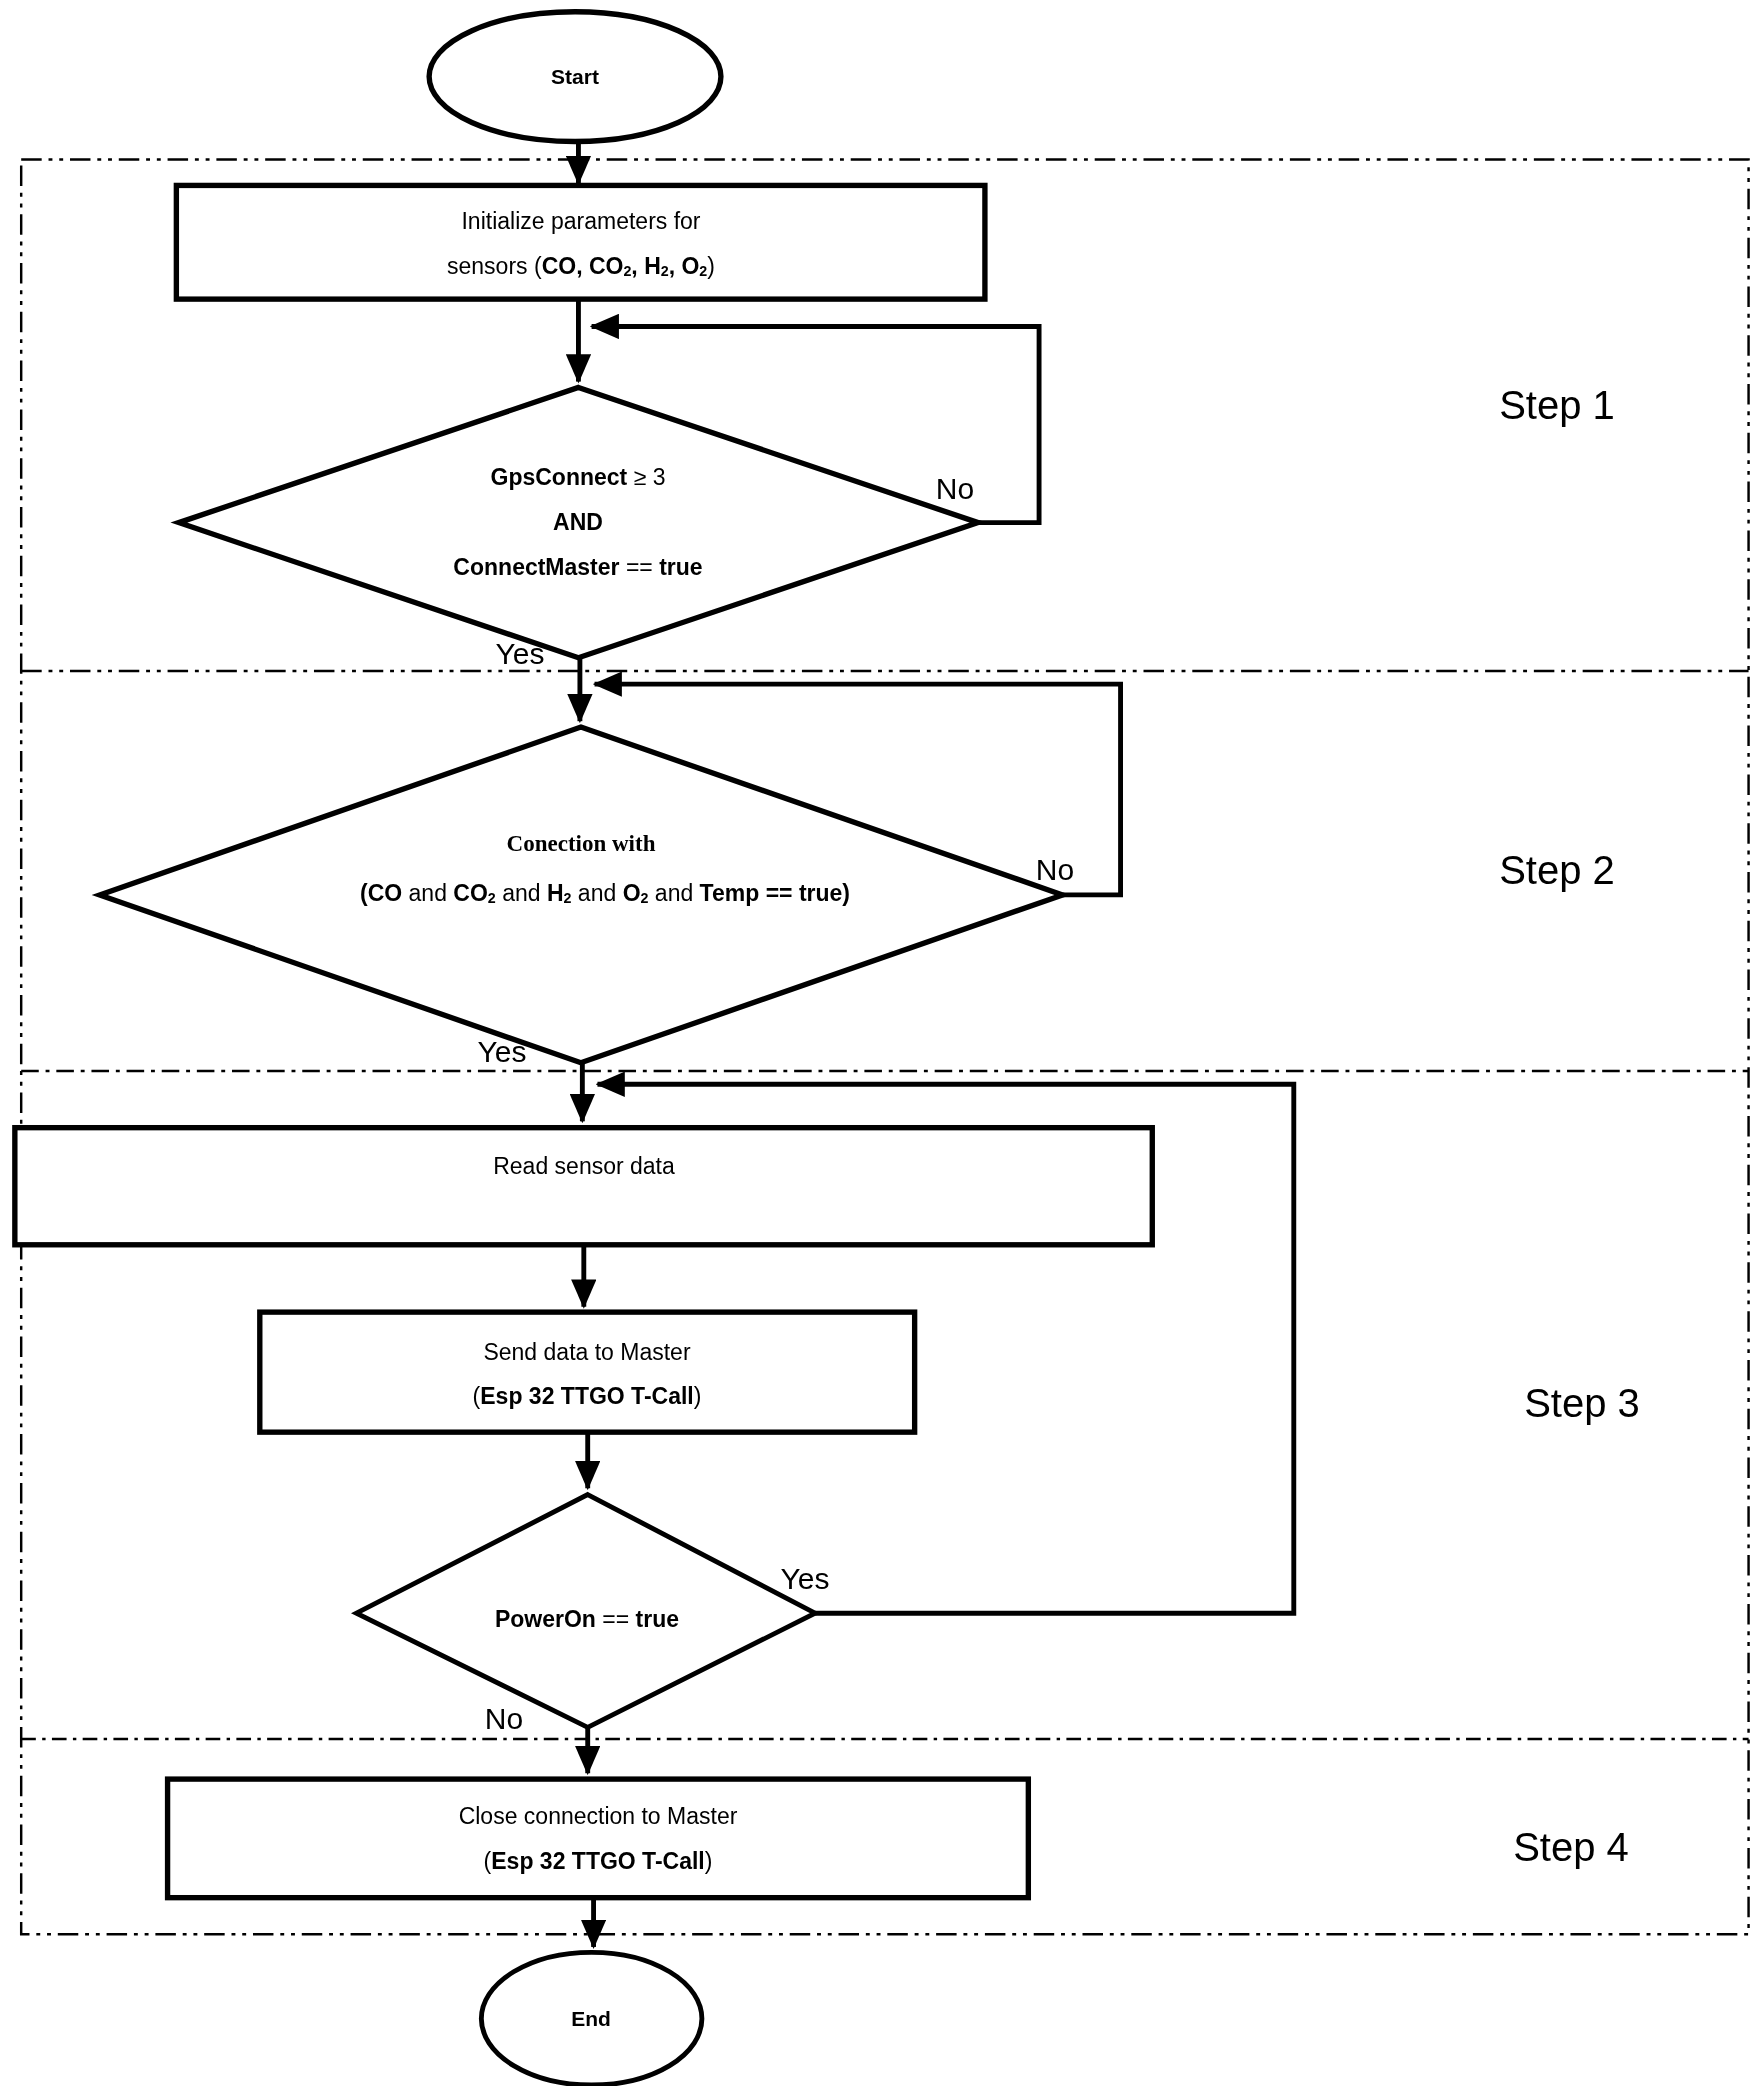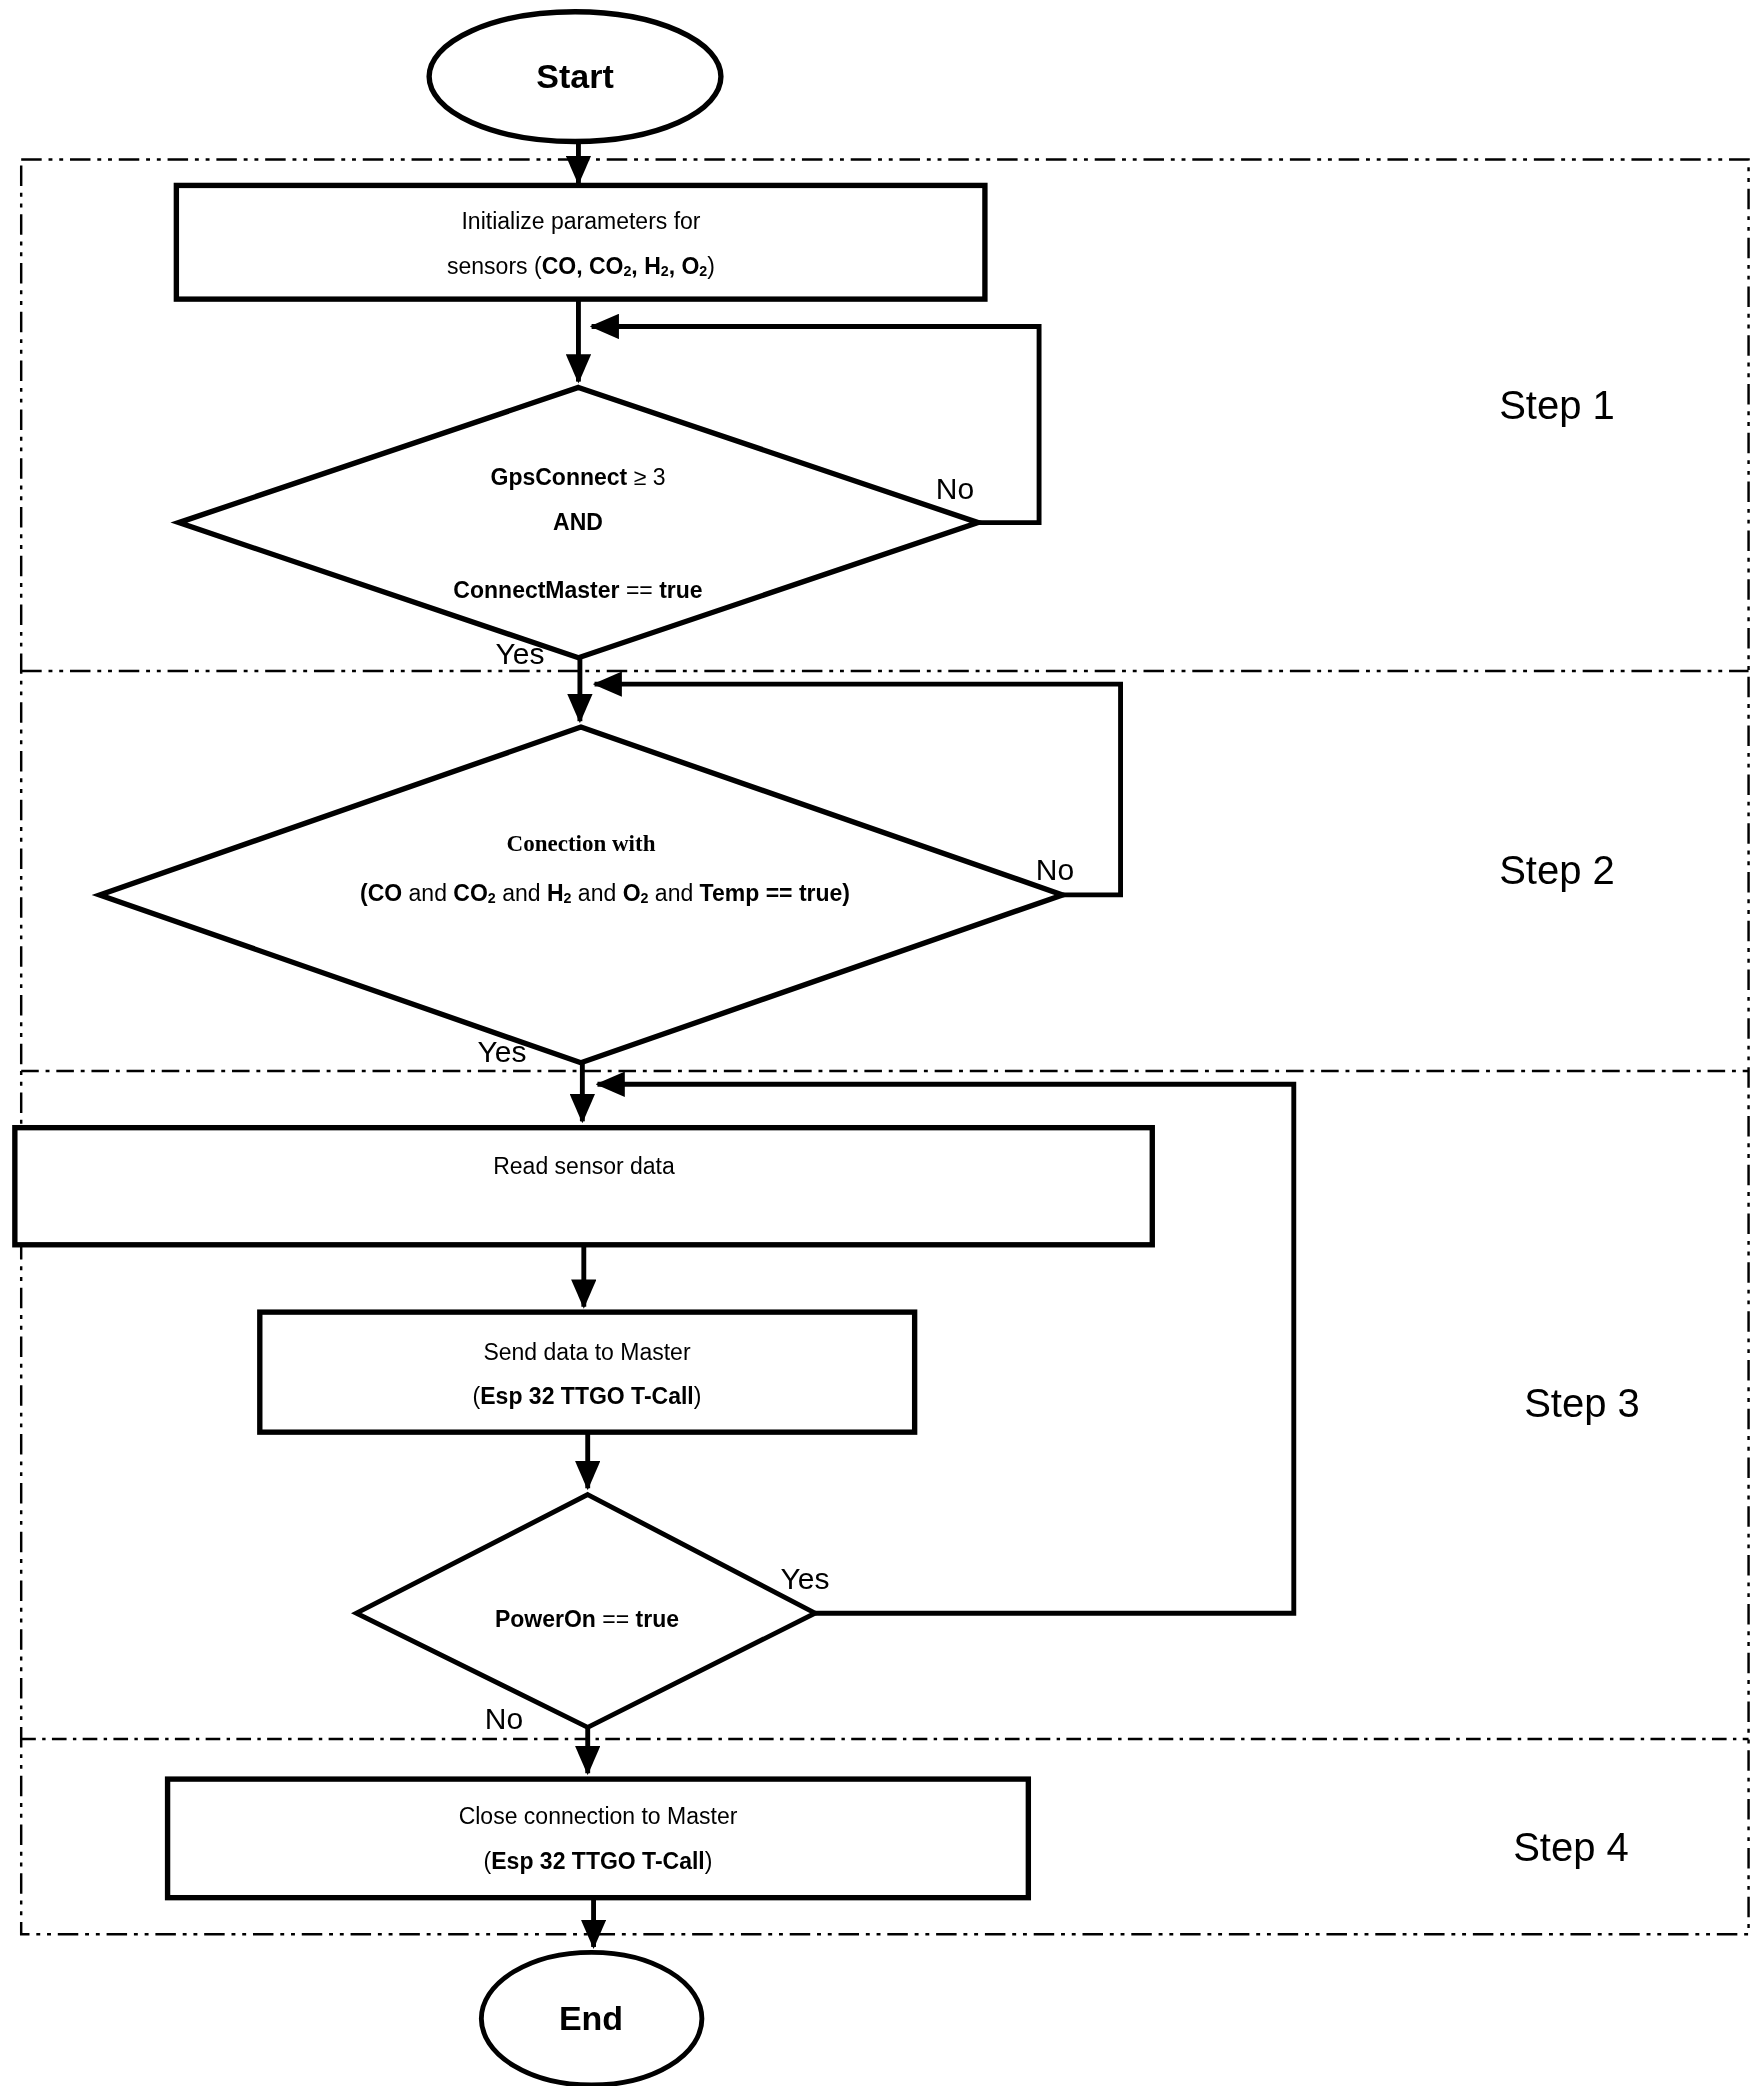--- a/index.html
+++ b/index.html
@@ -17,21 +17,21 @@
     transform:translate(-50%,-50%);
     white-space:nowrap;
     font-size:23px;
     line-height:1.05;
     text-align:center;
     color:#000;
   }
   .b{font-weight:700;}
   .sub{font-size:0.62em;vertical-align:-0.14em;}
   .yn{font-size:30px;}
-  .term{font-size:34px;font-weight:700;}
+  .term{font-size:21px;font-weight:700;}
   .step{font-size:40px;}
 </style>
 </head>
 <body>
 
 <div id="canvas">
 
   <svg id="shapes" viewBox="0 0 3606 4277" xmlns="http://www.w3.org/2000/svg">
     <defs>
       <marker id="ah" markerWidth="6" markerHeight="5.2" refX="5.6" refY="2.6" orient="auto" markerUnits="strokeWidth">
@@ -67,21 +67,21 @@
     <ellipse cx="1212" cy="4137" rx="226" ry="136" fill="#fff" stroke="#000" stroke-width="10"></ellipse>
   </svg>
 
   <div class="lbl term" style="left:575px;top:77px;">Start</div>
 
   <div class="lbl" style="left:581px;top:221px;">Initialize parameters for</div>
   <div class="lbl" style="left:581px;top:266px;"><span>sensors (</span><span class="b">CO, CO</span><span class="b sub">2</span><span class="b">, H</span><span class="b sub">2</span><span class="b">, O</span><span class="b sub">2</span><span>)</span></div>
 
   <div class="lbl" style="left:578px;top:477px;"><span class="b">GpsConnect</span><span> ≥ 3</span></div>
   <div class="lbl" style="left:578px;top:522px;"><span class="b">AND</span></div>
-  <div class="lbl" style="left:578px;top:590px;"><span class="b">ConnectMaster</span><span> == </span><span class="b">true</span></div>
+  <div class="lbl" style="left:578px;top:567px;"><span class="b">ConnectMaster</span><span> == </span><span class="b">true</span></div>
   <div class="lbl yn" style="left:955px;top:489px;">No</div>
   <div class="lbl yn" style="left:520px;top:654px;">Yes</div>
 
   <div class="lbl" style="left:581px;top:844px;font-family:Liberation Serif, serif;"><span class="b">Conection with</span></div>
   <div class="lbl" style="left:581px;top:893px;margin-left:24px;"><span class="b">(CO</span><span> and </span><span class="b">CO</span><span class="b sub">2</span><span> and </span><span class="b">H</span><span class="b sub">2</span><span> and </span><span class="b">O</span><span class="b sub">2</span><span> and </span><span class="b">Temp == true)</span></div>
   <div class="lbl yn" style="left:1055px;top:870px;">No</div>
   <div class="lbl yn" style="left:502px;top:1052px;">Yes</div>
 
   <div class="lbl" style="left:584px;top:1166px;">Read sensor data</div>
 

